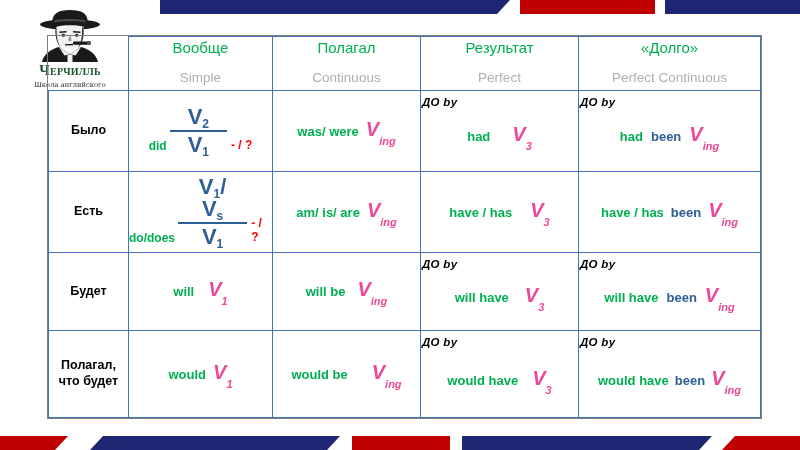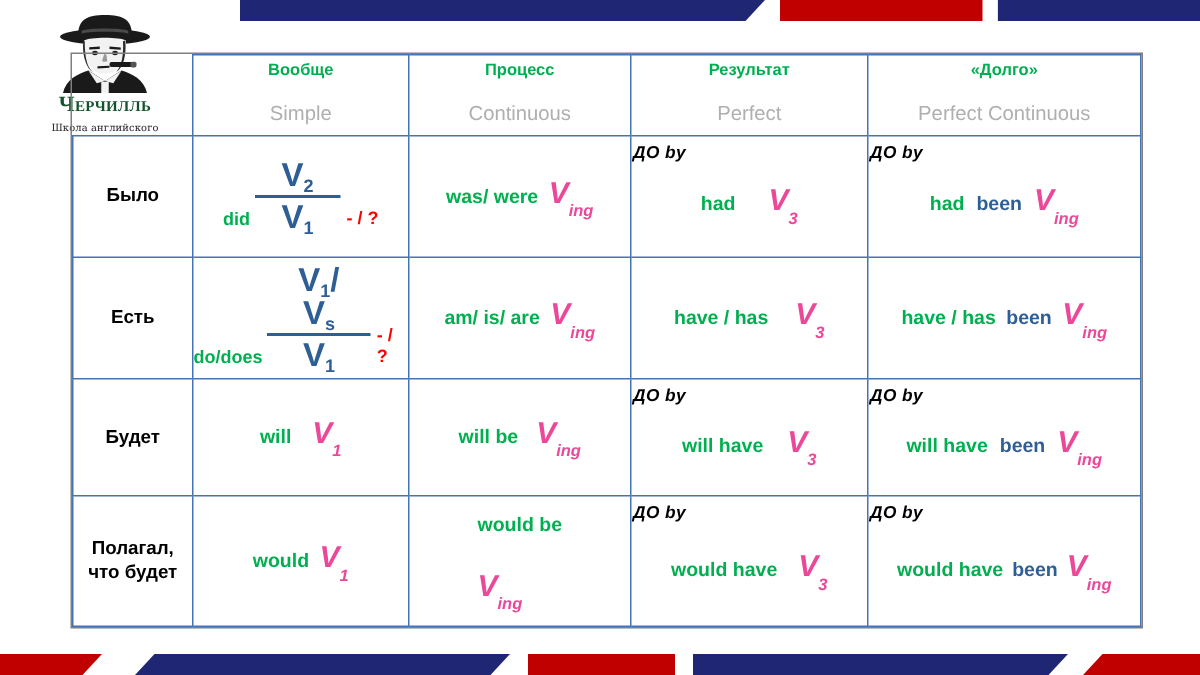--- a/index.html
+++ b/index.html
@@ -62,21 +62,21 @@
   col.c1{width:144px;}
   col.c2{width:148px;}
   col.c3{width:158px;}
   col.c4{width:182px;}
 
   .blank-cell{border:none !important;}
 
   
   .hdr{height:52px;text-align:center;}
   .hdr .ru{
-    display:block;color:#00B050;font-weight:bold;font-size:11px;line-height:1.05;
+    display:block;color:#00B050;font-weight:normal;font-size:15px;line-height:1.05;
   }
   .hdr .en{
     display:block;color:#AFAFAF;font-size:13.5px;line-height:1.25;margin-top:15px;
   }
 
   
   .rowlab{
     text-align:center;font-weight:bold;font-size:12.5px;color:#000;
     line-height:1.25;
   }
@@ -165,21 +165,21 @@
   </colgroup>
   <tbody>
 
     <tr>
       <td class="blank-cell"></td>
       <td class="hdr">
         <span class="ru">Вообще</span>
         <span class="en">Simple</span>
       </td>
       <td class="hdr">
-        <span class="ru">Процесс</span>
+        <span class="ru">Полагал</span>
         <span class="en">Continuous</span>
       </td>
       <td class="hdr">
         <span class="ru">Результат</span>
         <span class="en">Perfect</span>
       </td>
       <td class="hdr">
         <span class="ru">«Долго»</span>
         <span class="en">Perfect Continuous</span>
       </td>
@@ -330,21 +330,21 @@
         <div class="cell">
             <div class="inner" style="">
           <span class="g">would</span>
           <span class="vmid"><span>V</span><sub>1</sub></span>
         </div>
           </div>
       </td>
 
       <td>
         <div class="cell">
-            <div class="inner" style="gap:24px;flex-direction:column;">
+            <div class="inner" style="gap:24px;">
           <span class="g">would be</span>
           <span class="vmid"><span>V</span><sub>ing</sub></span>
         </div>
           </div>
       </td>
 
       <td>
         <div class="cell">
           <span class="by">ДО by</span>
           <div class="inner" style="margin-top:13px;gap:14px;">

